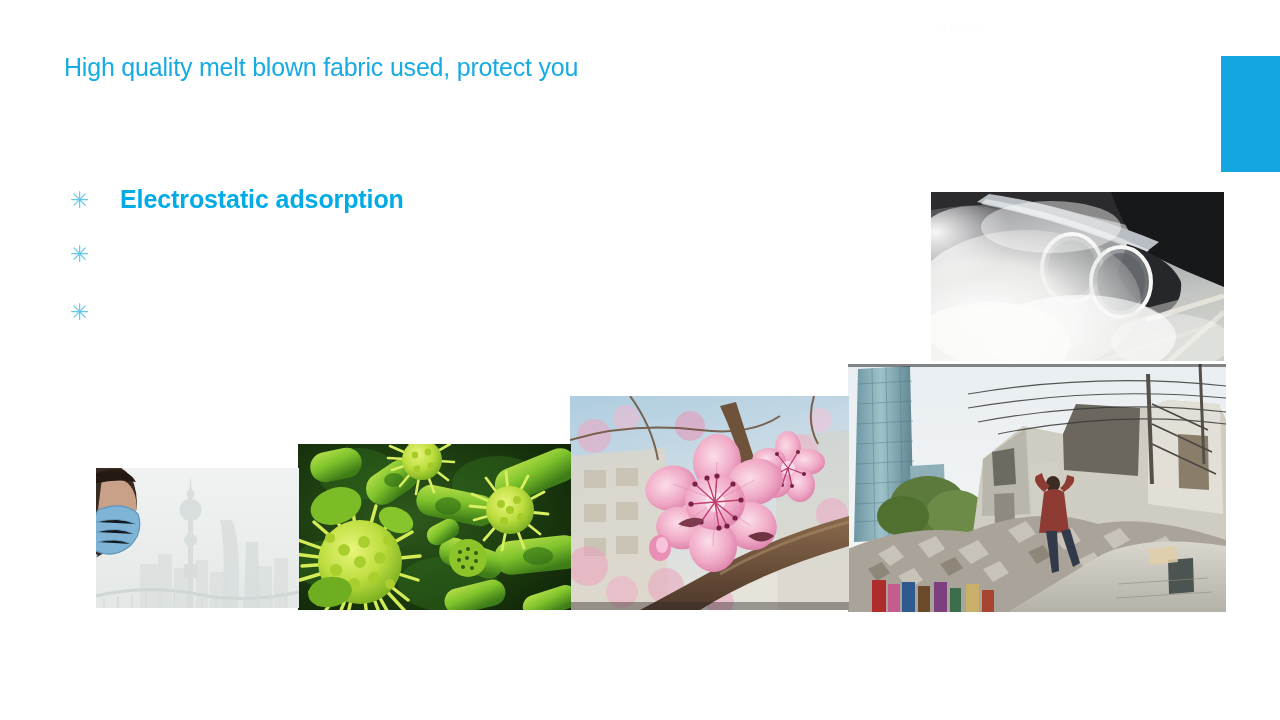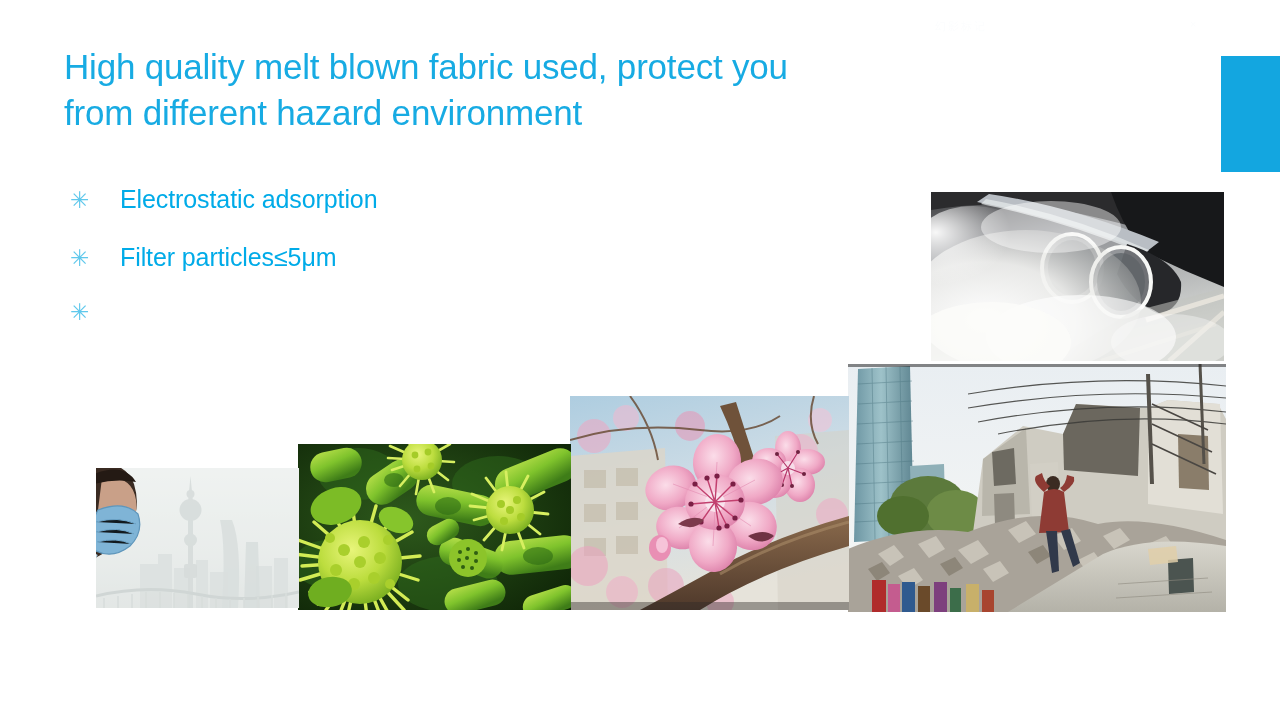--- a/index.html
+++ b/index.html
@@ -22,21 +22,21 @@
     position:absolute;color:#fcfdfe;font-size:11px;letter-spacing:2px;
     user-select:none;pointer-events:none;white-space:nowrap;
   }
   .ghost-a{left:935px;top:19px;}
   .ghost-b{left:1190px;top:18px;}
 
   
   .title{
     position:absolute;left:64px;top:44px;width:930px;
     color:#17ABE3;
-    font-size:35px;line-height:46px;
+    font-size:25px;line-height:46px;
     font-weight:400;
     letter-spacing:-0.2px;
   }
   .title .line{display:block;white-space:nowrap;}
 
   
   .bullets{position:absolute;left:64px;top:185px;width:860px;}
   .bullet-row{
     display:flex;align-items:baseline;
     height:58px;
@@ -46,21 +46,21 @@
     color:#5FC8EC;
     font-size:23px;line-height:1;
     font-weight:400;
     text-align:left;
     padding-left:6px;
     box-sizing:border-box;
   }
   .bullet-text{
     color:#00ABE8;
     font-size:25px;
-    font-weight:400;
+    font-weight:700;
     letter-spacing:-0.1px;
     white-space:nowrap;
   }
 
   
   .photo{position:absolute;overflow:hidden;background:#ddd;}
   .photo svg{display:block;width:100%;height:100%;}
 
   #photo-exhaust{left:931px;top:192px;width:293px;height:169px;}
   #photo-rubble {left:848px;top:364px;width:378px;height:248px;}
@@ -72,33 +72,31 @@
 <body>
 
 <div class="slide">
 
   <div class="accent-bar"></div>
   <div class="ghost-mark ghost-a">幻影标记</div>
   <div class="ghost-mark ghost-b">×</div>
 
   <div class="title">
     <span class="line">High quality melt blown fabric used, protect you</span>
-    <span class="line">from different hazard environment</span>
   </div>
 
   <div class="bullets">
 
     <div class="bullet-row">
       <span class="bullet-mark">✳</span>
       <span class="bullet-text">Electrostatic adsorption</span>
     </div>
 
     <div class="bullet-row">
       <span class="bullet-mark">✳</span>
-      <span class="bullet-text">Filter particles≤5μm</span>
     </div>
 
     <div class="bullet-row">
       <span class="bullet-mark">✳</span>
     </div>
 
   </div>
 
   <div class="photo" id="photo-exhaust">
     <svg viewBox="0 0 293 169" preserveAspectRatio="none">

